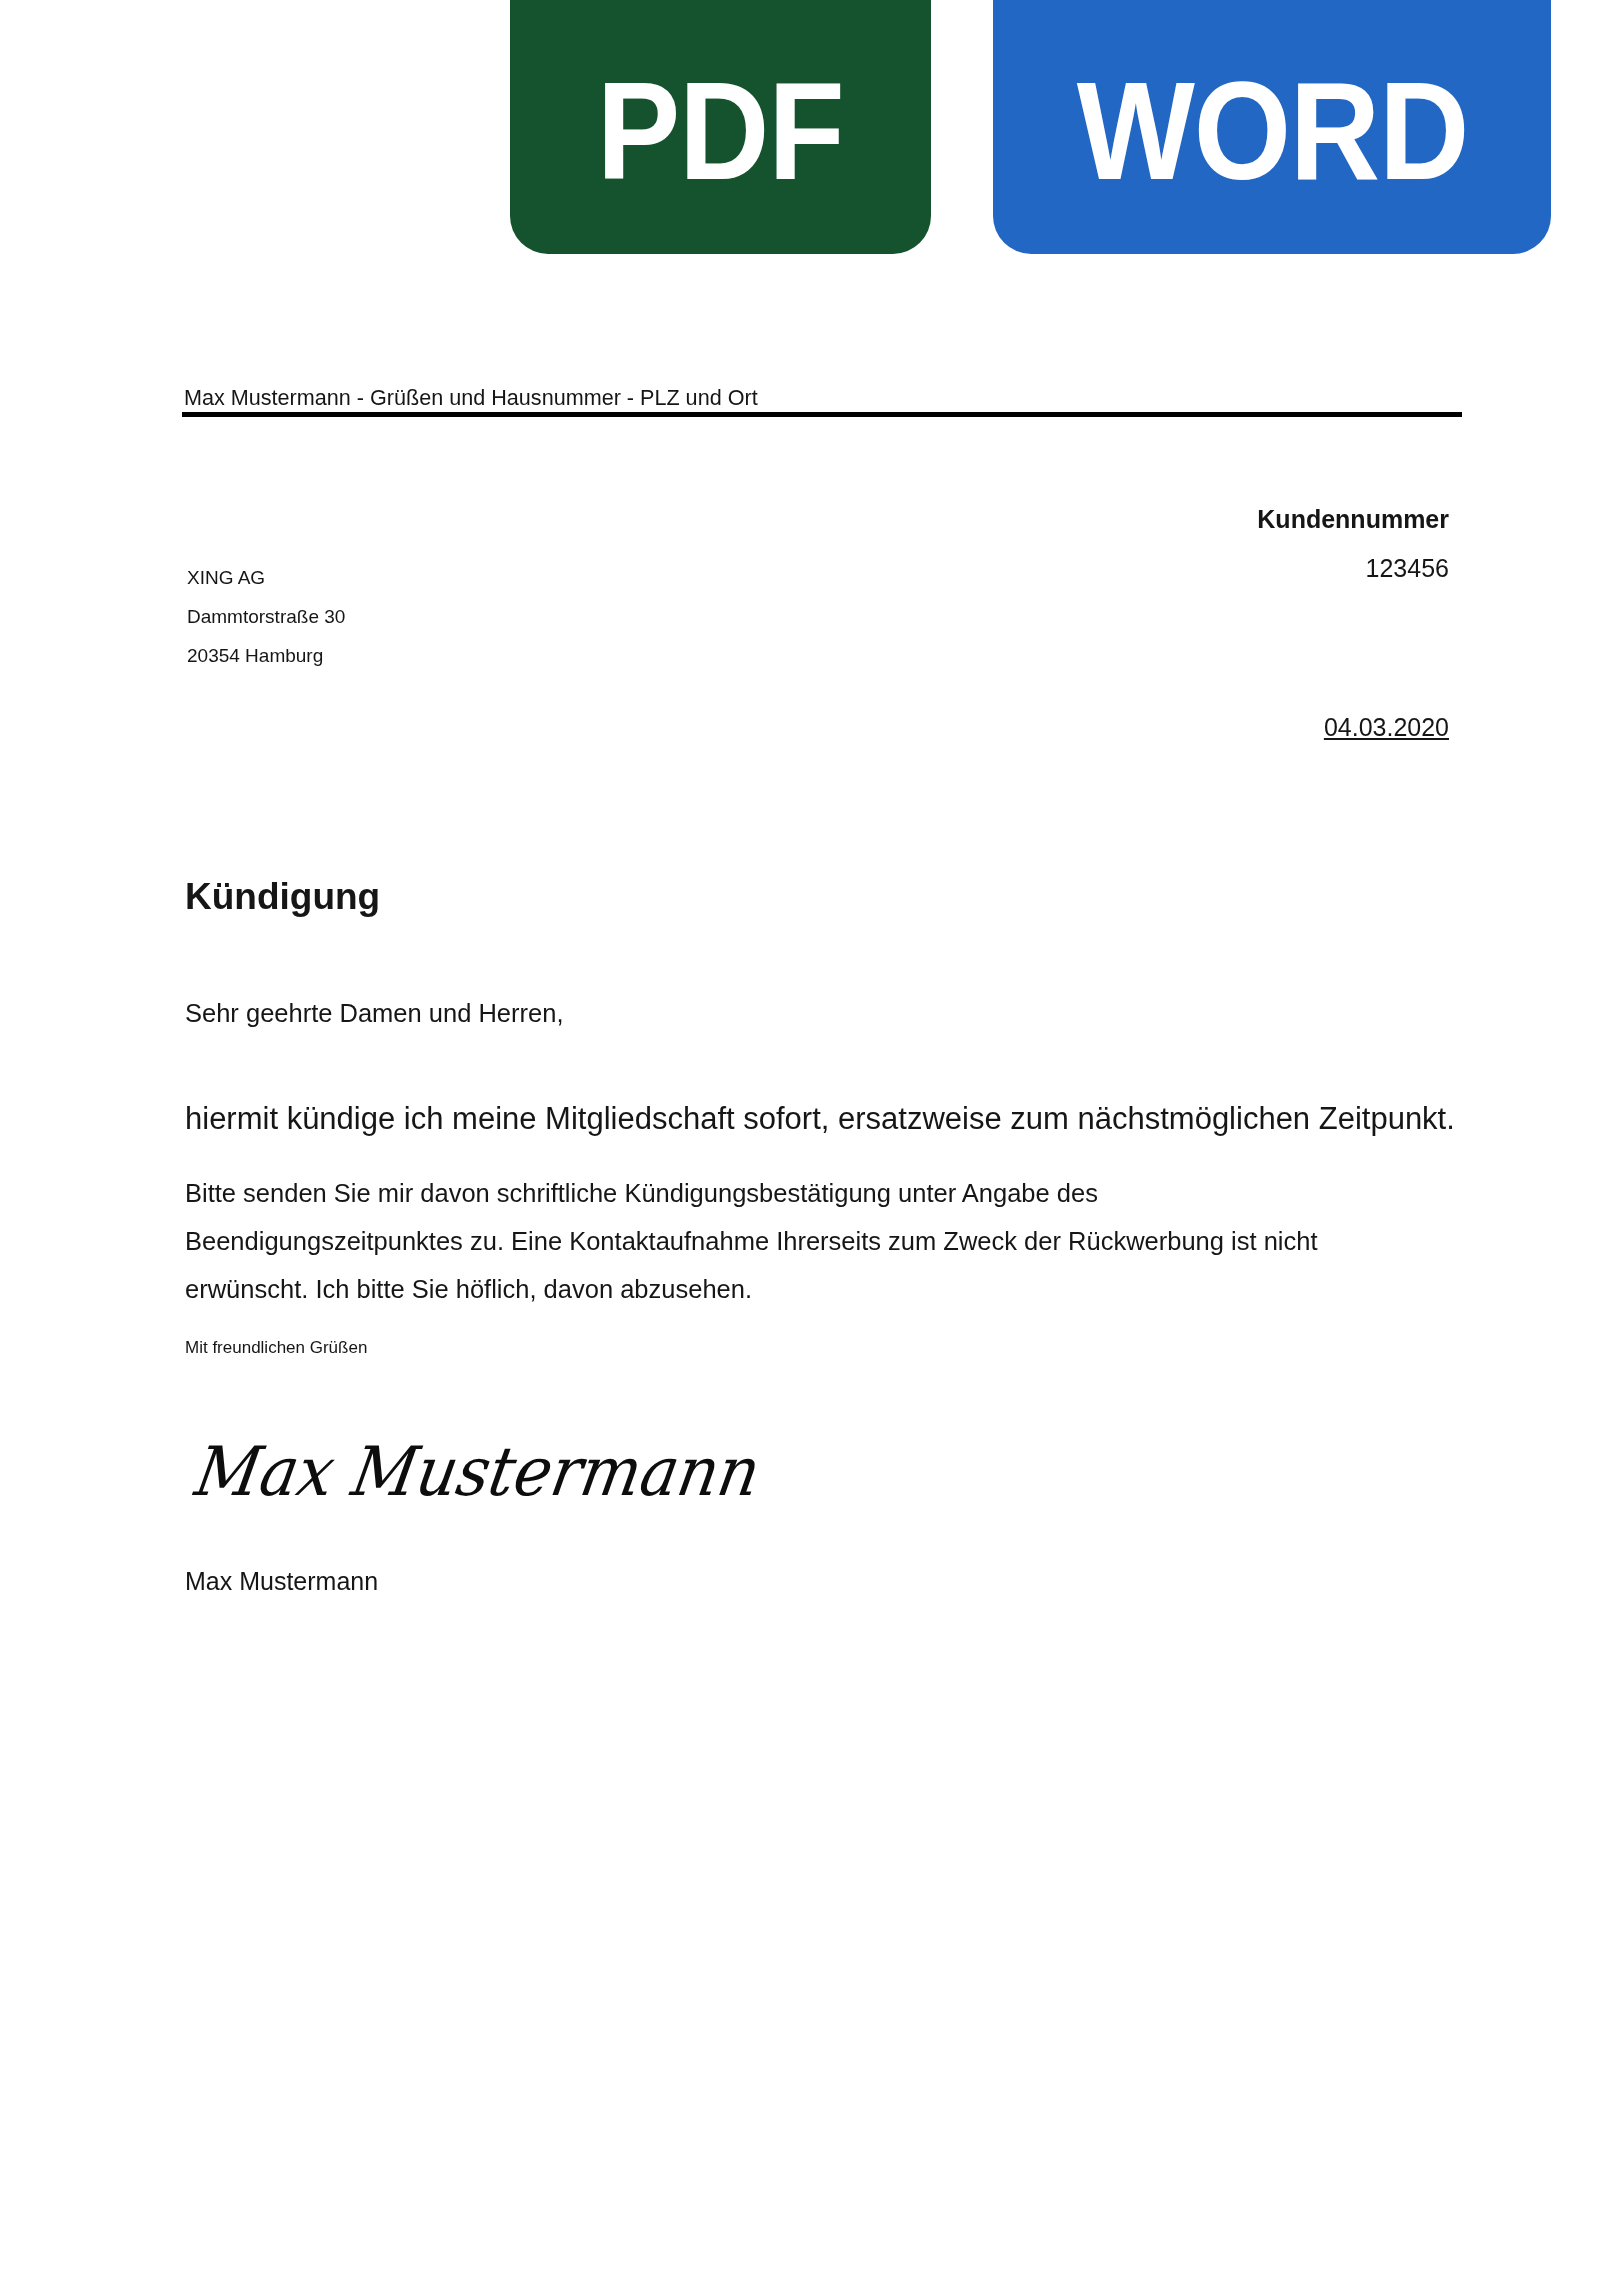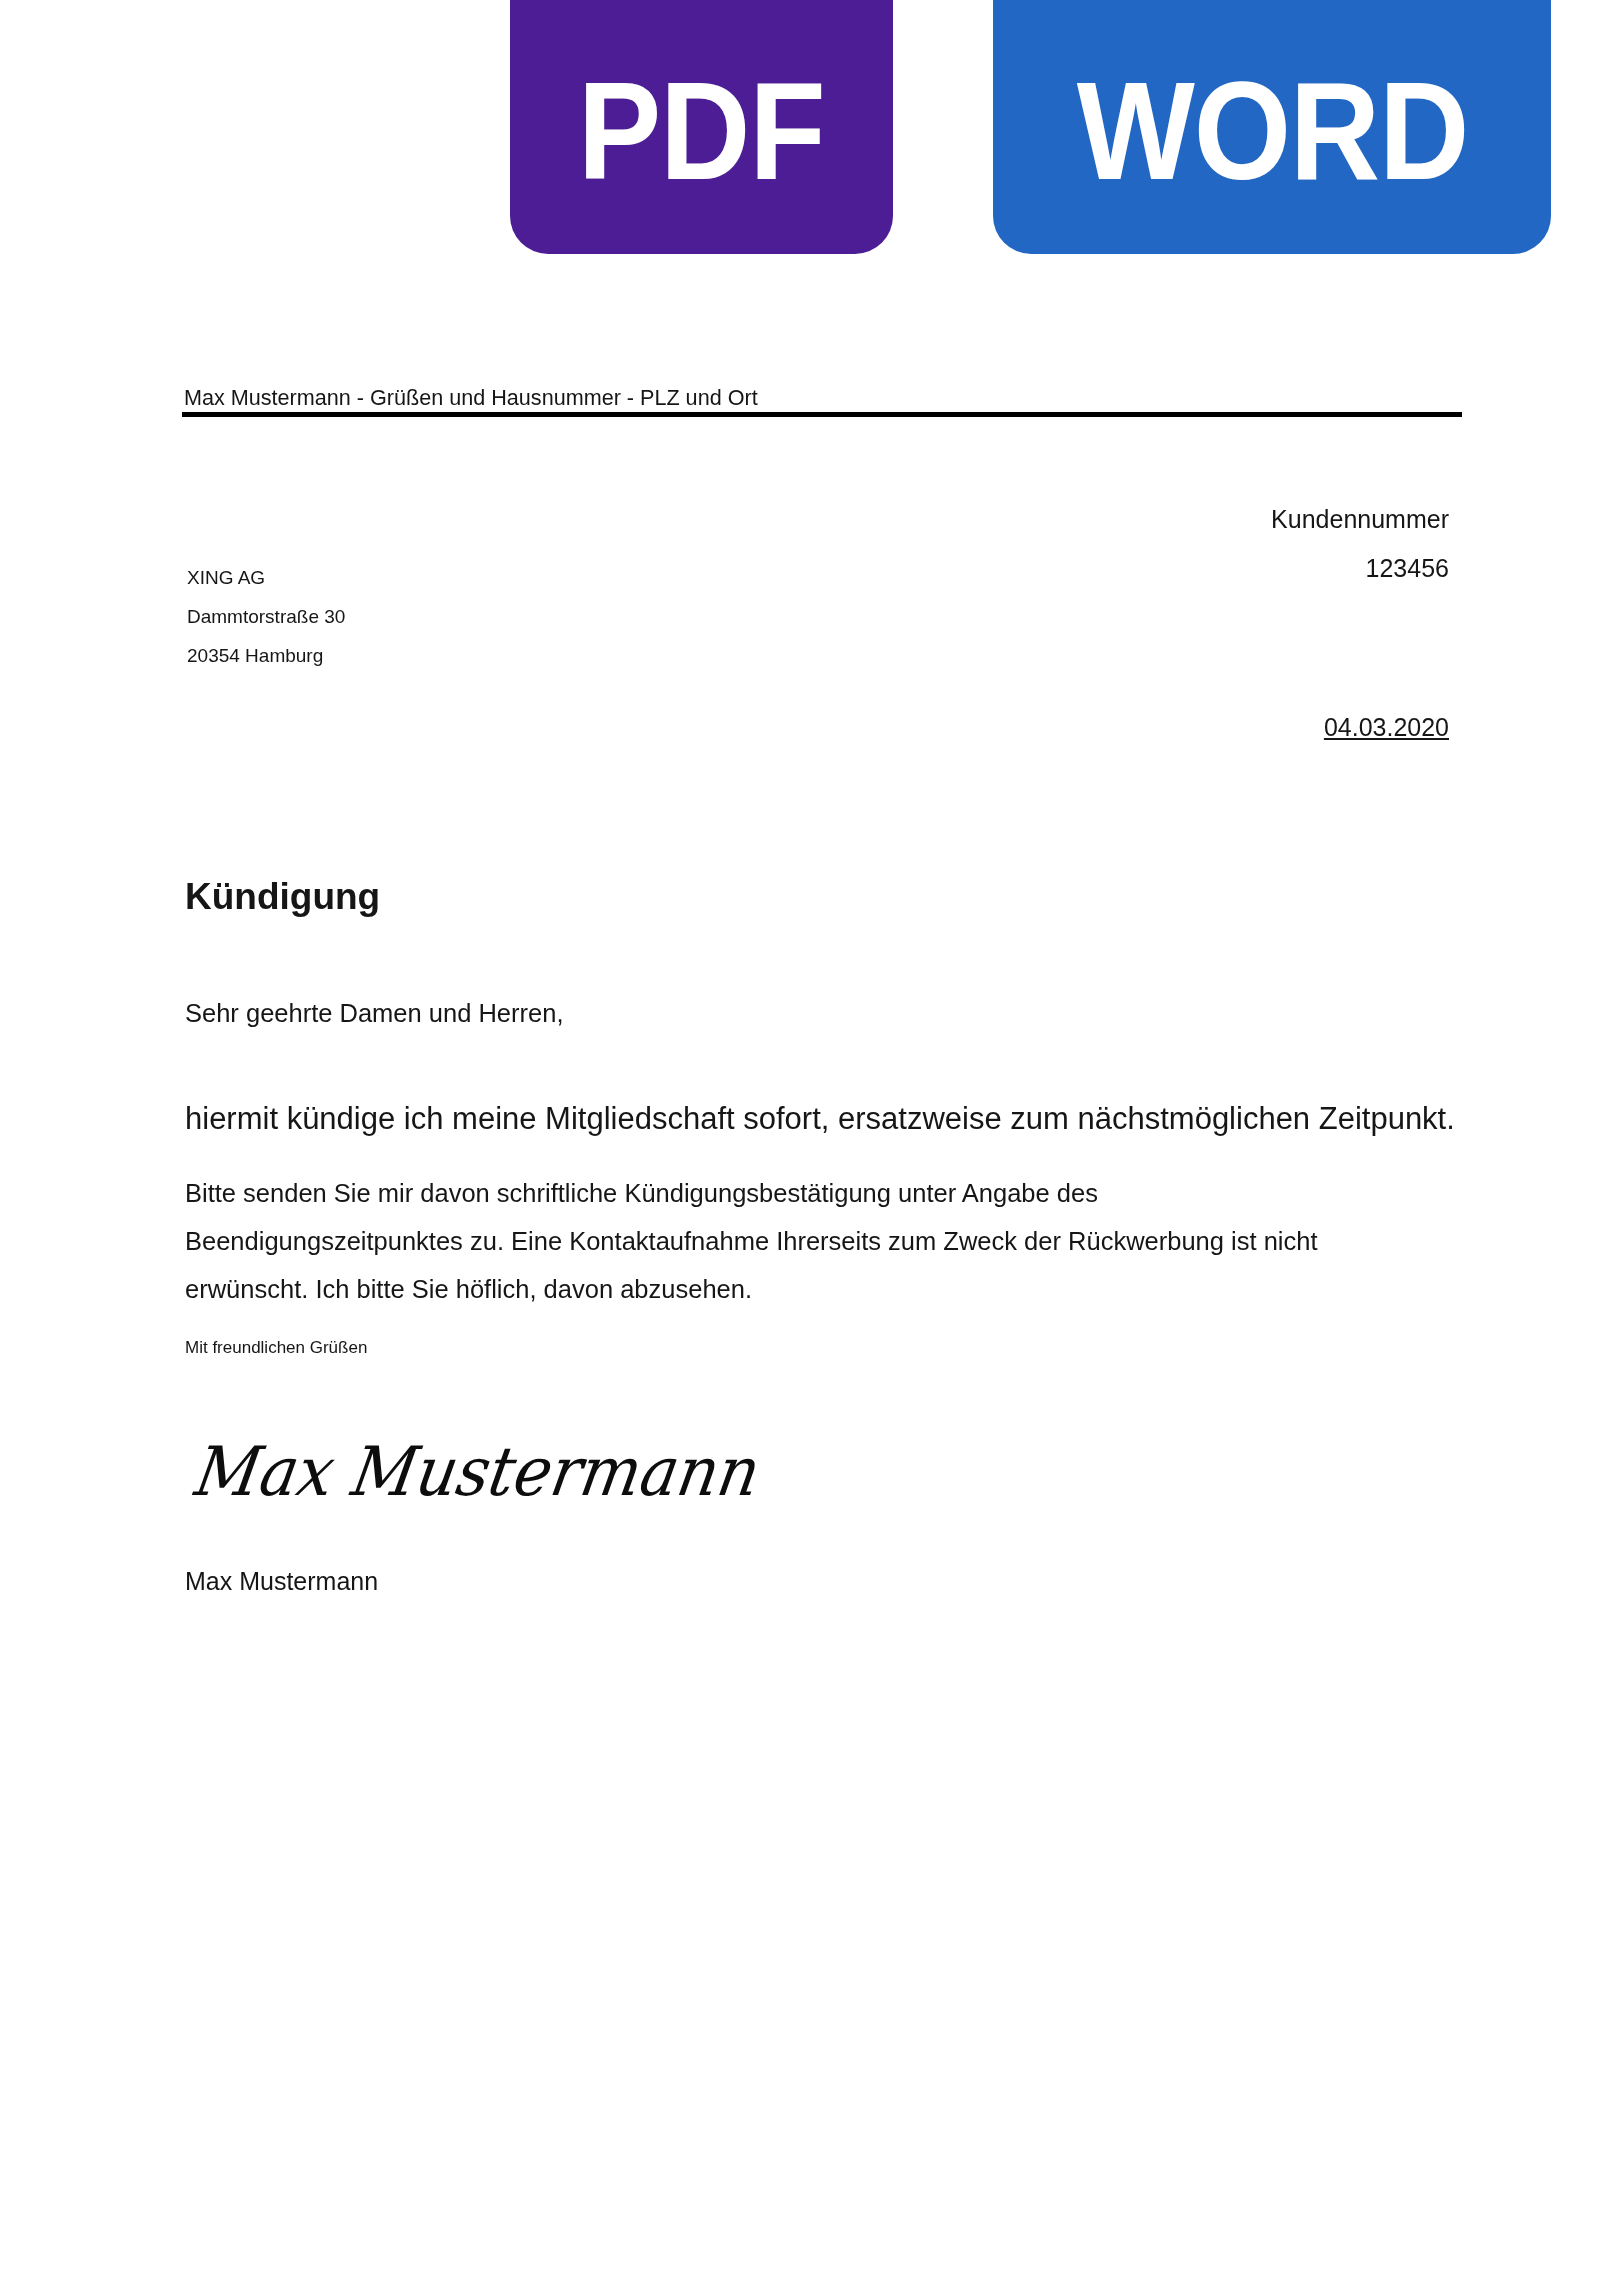--- a/index.html
+++ b/index.html
@@ -22,21 +22,21 @@
     position: absolute;
     top: 0;
     display: flex;
     align-items: center;
     justify-content: center;
     height: 254px;
     border-radius: 0 0 38px 38px;
     text-decoration: none;
     cursor: pointer;
   }
-  .badge-pdf  { left: 510px;  width: 383px; background: #4c1d95; }
+  .badge-pdf  { left: 510px;  width: 421px; background: #14532d; }
   .badge-word { left: 993px; width: 558px; background: #2267c3; }
   .badge-label {
     color: #ffffff;
     font-weight: 700;
     font-size: 139px;
     letter-spacing: -1.3px;
     transform: scaleX(0.9);
     line-height: 1;
     padding-top: 6.5px;
   }
@@ -59,20 +59,21 @@
   }
 
   
   .customer-label {
     position: absolute;
     right: 174px;
     top: 505px;
     font-size: 25px;
     text-align: right;
     white-space: nowrap;
+    font-weight: bold;
   }
   .customer-value {
     position: absolute;
     right: 174px;
     top: 554px;
     font-size: 25px;
     text-align: right;
     white-space: nowrap;
   }
   .date {

